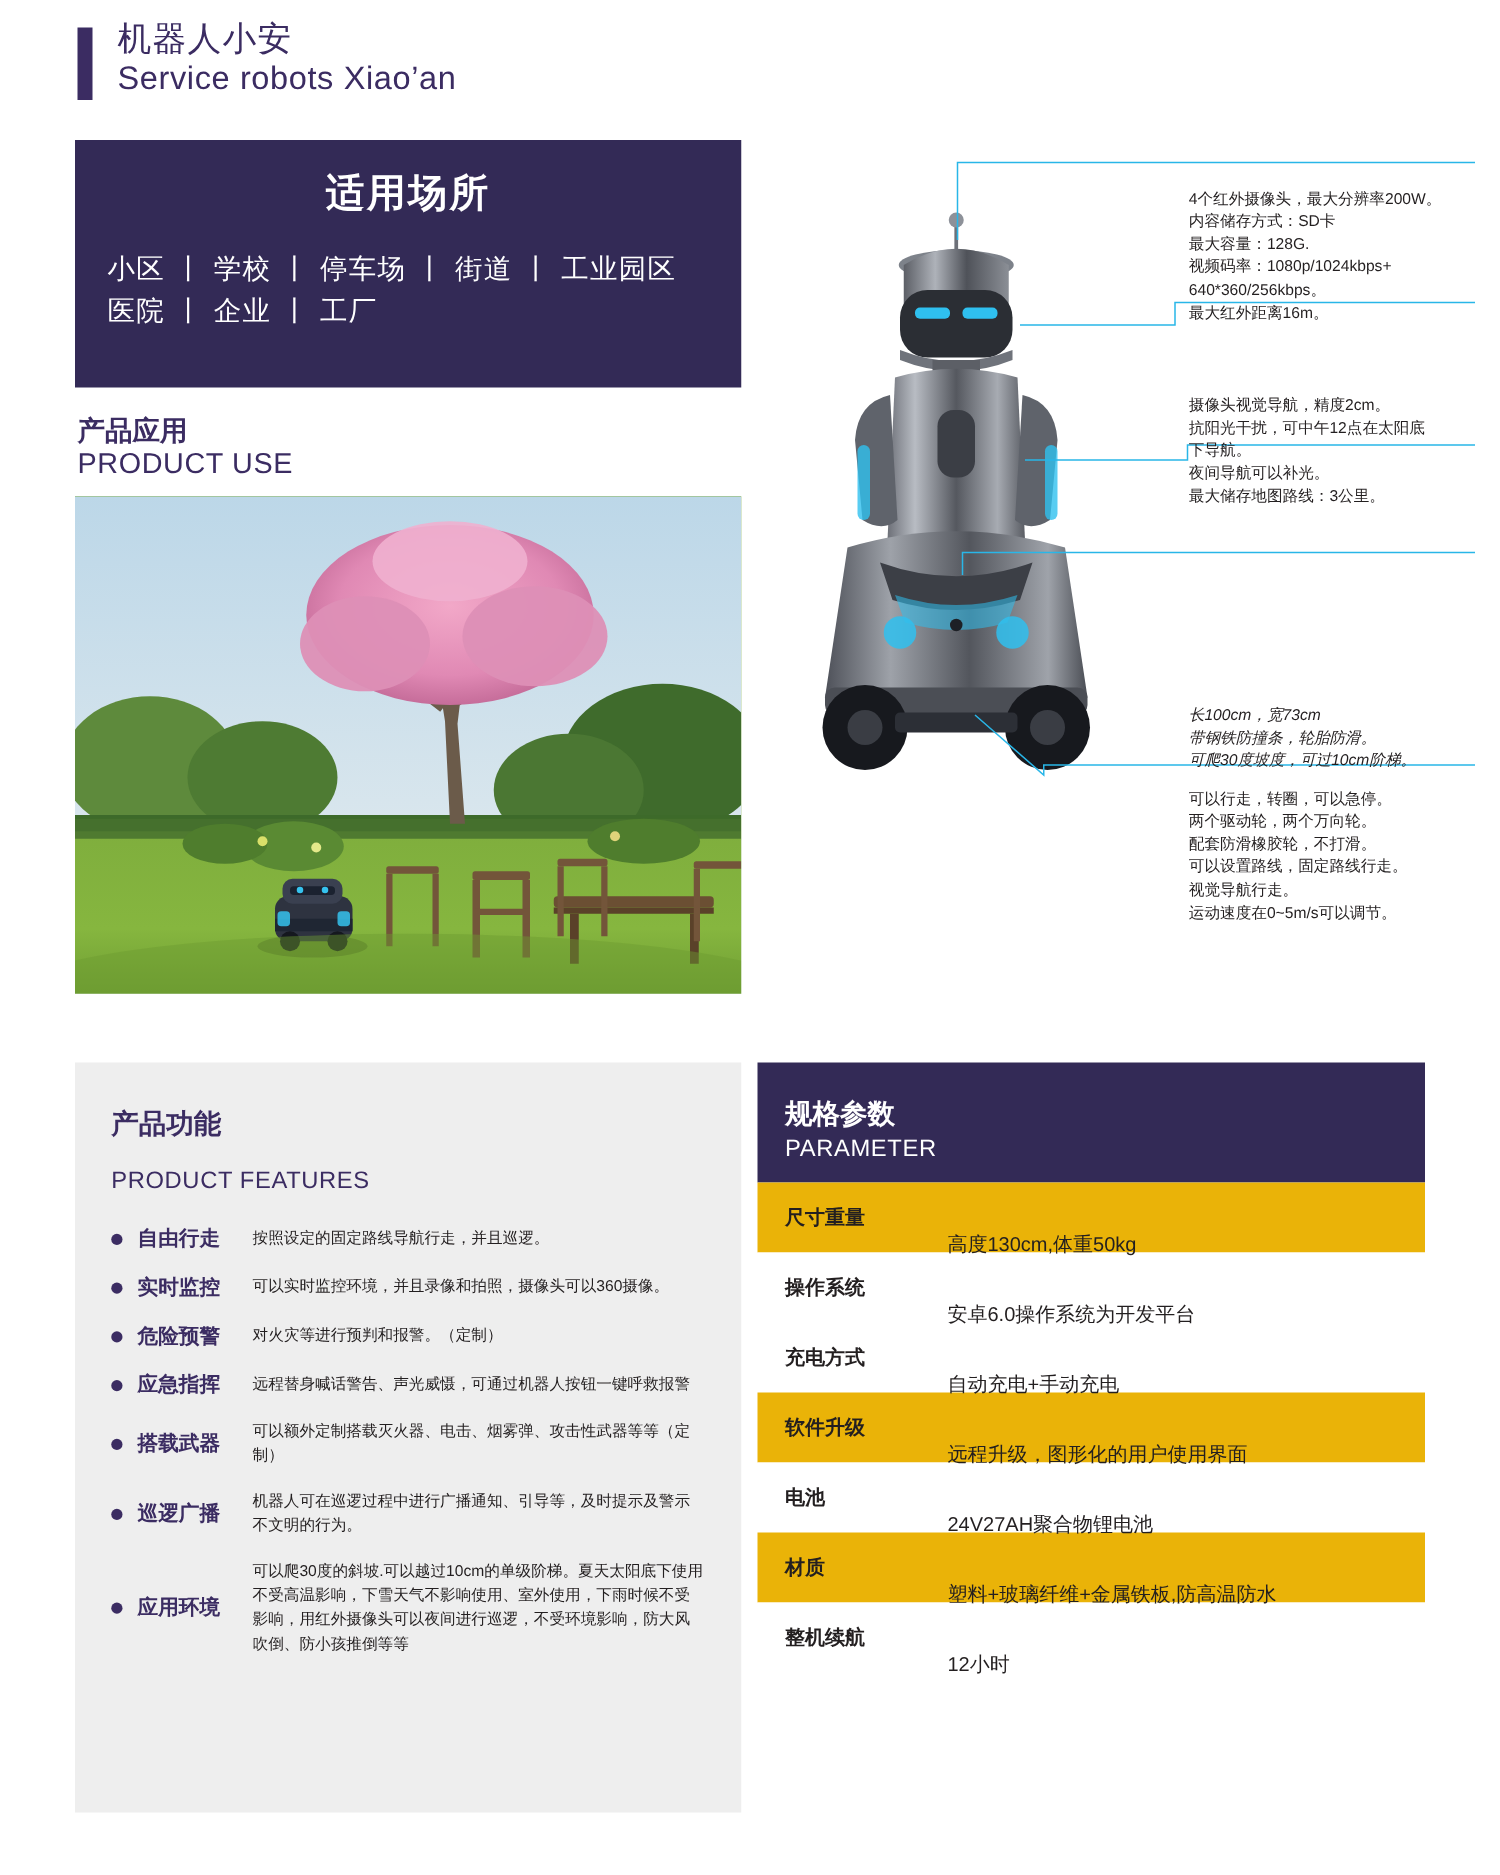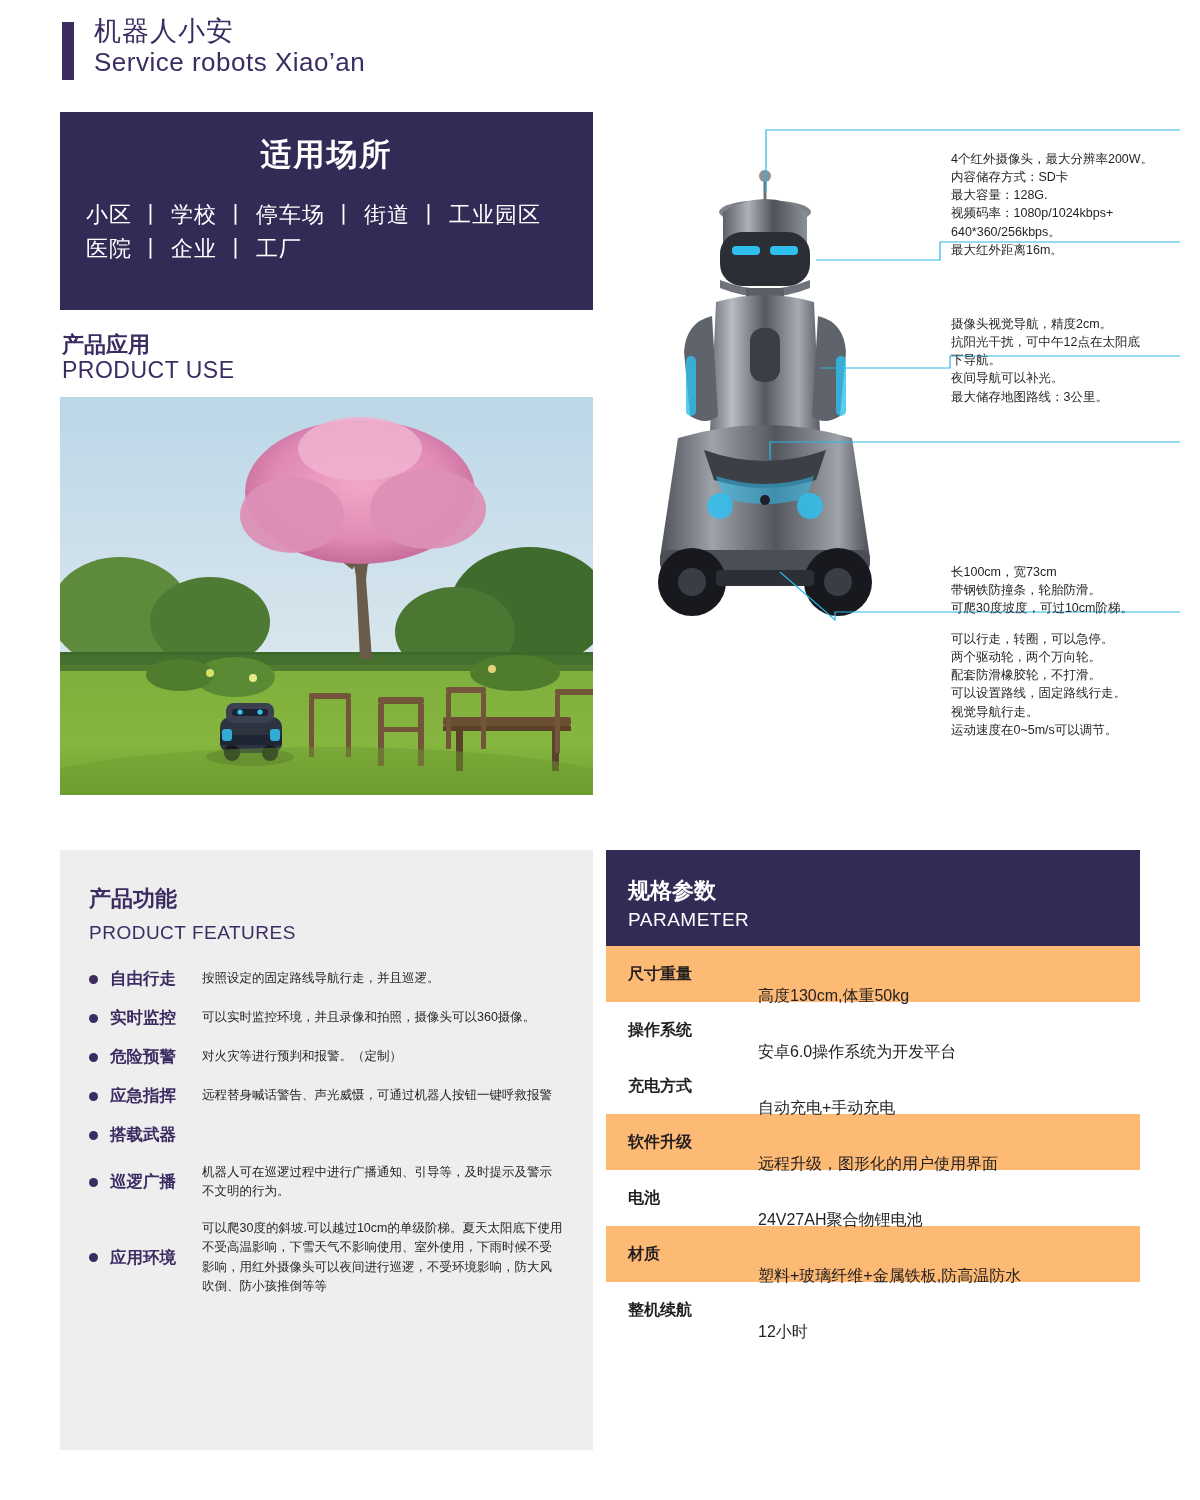--- a/index.html
+++ b/index.html
@@ -49,34 +49,34 @@
   .callout div { white-space: nowrap; }
 
   
   .features {
     position: absolute; left: 60px; top: 850px;
     width: 533px; height: 600px;
     background: #eeeeee;
     padding: 34px 30px 0 29px;
   }
   .feat-title-cn { font-size: 22px; font-weight: bold; color: #3b2c62; }
-  .feat-title-en { font-size: 19px; color: #3b2c62; margin-top: 8px; letter-spacing: 0.5px; }
+  .feat-title-en { font-size: 19px; color: #3b2c62; margin-top: 20px; letter-spacing: 0.5px; }
   .feat-list { margin-top: 24px; }
   .feat-row { display: flex; align-items: center; margin-bottom: 17px; }
   .feat-dot { width: 9px; height: 9px; border-radius: 50%; background: #3b2c62; margin-right: 12px; flex: 0 0 auto; }
   .feat-name { width: 92px; flex: 0 0 auto; color: #3b2c62; font-size: 16.5px; font-weight: bold; }
   .feat-desc { font-size: 12.5px; line-height: 1.55; color: #231f20; }
 
   
   .params { position: absolute; left: 606px; top: 850px; width: 534px; }
   .param-head { background: #332a56; color: #fff; padding: 26px 0 22px 22px; height: 96px; }
   .param-head-cn { font-size: 22px; font-weight: bold; }
   .param-head-en { font-size: 19px; margin-top: 3px; letter-spacing: 0.5px; }
   .param-row { display: flex; align-items: center; height: 56px; }
-  .param-row.odd { background: #fdba74; }
+  .param-row.odd { background: #eab308; }
   .param-row.even { background: #ffffff; }
   .param-key { width: 152px; flex: 0 0 auto; padding-left: 22px; font-size: 16px; font-weight: bold; color: #231f20; }
   .param-val { font-size: 16px; color: #231f20; margin-top: 44px; }
 </style>
 </head>
 <body>
 
 <div class="page">
 
   <div class="header">
@@ -262,21 +262,21 @@
 
     <div class="callout" style="left:331px; top:195px;">
       <div>摄像头视觉导航，精度2cm。</div>
       <div>抗阳光干扰，可中午12点在太阳底</div>
       <div>下导航。</div>
       <div>夜间导航可以补光。</div>
       <div>最大储存地图路线：3公里。</div>
     </div>
 
 
-    <div class="callout" style="left:331px; top:443px;">
+    <div class="callout" style="left:331px; top:443px;font-style:italic;">
       <div>长100cm，宽73cm</div>
       <div>带钢铁防撞条，轮胎防滑。</div>
       <div>可爬30度坡度，可过10cm阶梯。</div>
     </div>
 
     <div class="callout" style="left:331px; top:510px;">
       <div>可以行走，转圈，可以急停。</div>
       <div>两个驱动轮，两个万向轮。</div>
       <div>配套防滑橡胶轮，不打滑。</div>
       <div>可以设置路线，固定路线行走。</div>
@@ -305,20 +305,21 @@
         <span class="feat-desc">对火灾等进行预判和报警。（定制）</span>
       </div>
       <div class="feat-row">
         <span class="feat-dot"></span>
         <span class="feat-name">应急指挥</span>
         <span class="feat-desc">远程替身喊话警告、声光威慑，可通过机器人按钮一键呼救报警</span>
       </div>
       <div class="feat-row">
         <span class="feat-dot"></span>
         <span class="feat-name">搭载武器</span>
+        <span class="feat-desc">可以额外定制搭载灭火器、电击、烟雾弹、攻击性武器等等（定制）</span>
       </div>
       <div class="feat-row">
         <span class="feat-dot"></span>
         <span class="feat-name">巡逻广播</span>
         <span class="feat-desc">机器人可在巡逻过程中进行广播通知、引导等，及时提示及警示不文明的行为。</span>
       </div>
       <div class="feat-row">
         <span class="feat-dot"></span>
         <span class="feat-name">应用环境</span>
         <span class="feat-desc">可以爬30度的斜坡.可以越过10cm的单级阶梯。夏天太阳底下使用不受高温影响，下雪天气不影响使用、室外使用，下雨时候不受影响，用红外摄像头可以夜间进行巡逻，不受环境影响，防大风吹倒、防小孩推倒等等</span>

